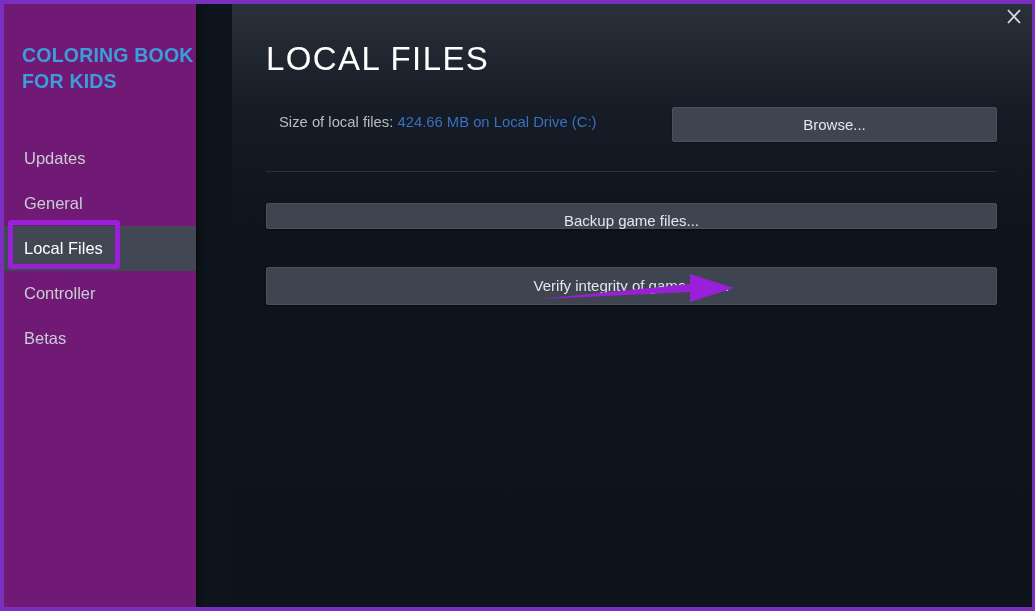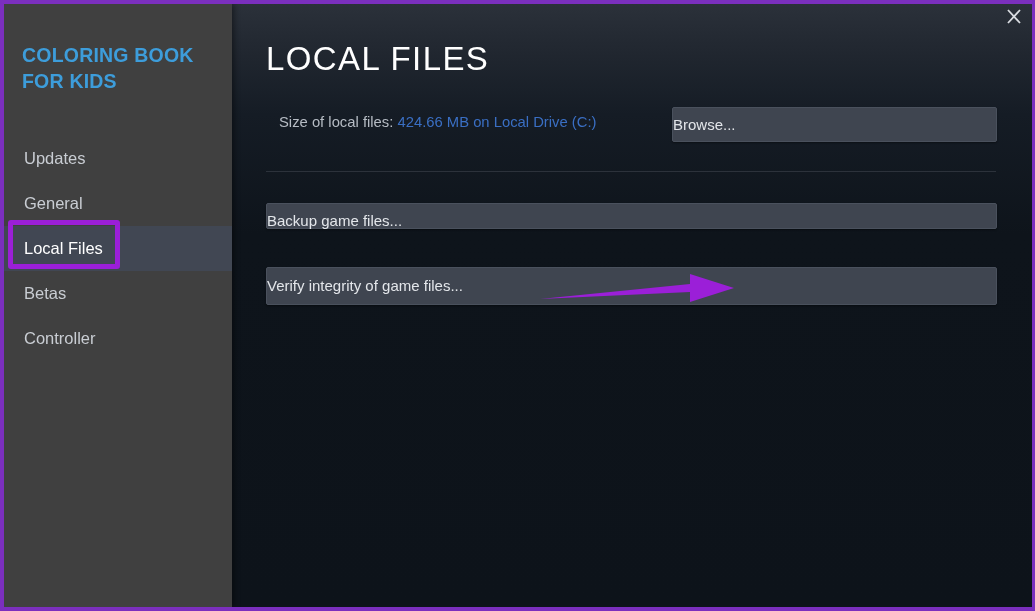--- a/index.html
+++ b/index.html
@@ -23,23 +23,23 @@
     border-bottom: 4px solid #7b2fbe;
     border-right: 3px solid #7b2fbe;
     overflow: hidden;
   }
 
   
   #sidebar {
     position: absolute;
     left: 0;
     top: 0;
-    width: 228px;
+    width: 192px;
     height: 100%;
-    background: #404040;
+    background: #701a75;
     box-shadow: 2px 0 6px rgba(0,0,0,.45);
     z-index: 3;
   }
 
   #game-title {
     position: absolute;
     left: 18px;
     top: 38px;
     width: 200px;
     color: #3d9ddb;
@@ -128,21 +128,21 @@
   }
 
   
   .btn {
     position: absolute;
     background: #3f4550;
     border: 1px solid #4a515d;
     border-radius: 2px;
     color: #e3e6ea;
     font-size: 15px;
-    text-align: left;
+    text-align: center;
     cursor: pointer;
     user-select: none;
     box-shadow: 0 1px 2px rgba(0,0,0,.4);
   }
 
   #browse-btn {
     left: 440px;
     top: 103px;
     width: 325px;
     height: 35px;
@@ -200,24 +200,24 @@
       <li class="nav-item">
         <span>Updates</span>
       </li>
       <li class="nav-item">
         <span>General</span>
       </li>
       <li class="nav-item selected">
         <span>Local Files</span>
       </li>
       <li class="nav-item">
+        <span>Controller</span>
+      </li>
+      <li class="nav-item">
         <span>Betas</span>
-      </li>
-      <li class="nav-item">
-        <span>Controller</span>
       </li>
     </ul>
 
     <div id="nav-highlight"></div>
   </div>
 
   <div id="main">
 
     <div id="page-title">LOCAL FILES</div>
 

